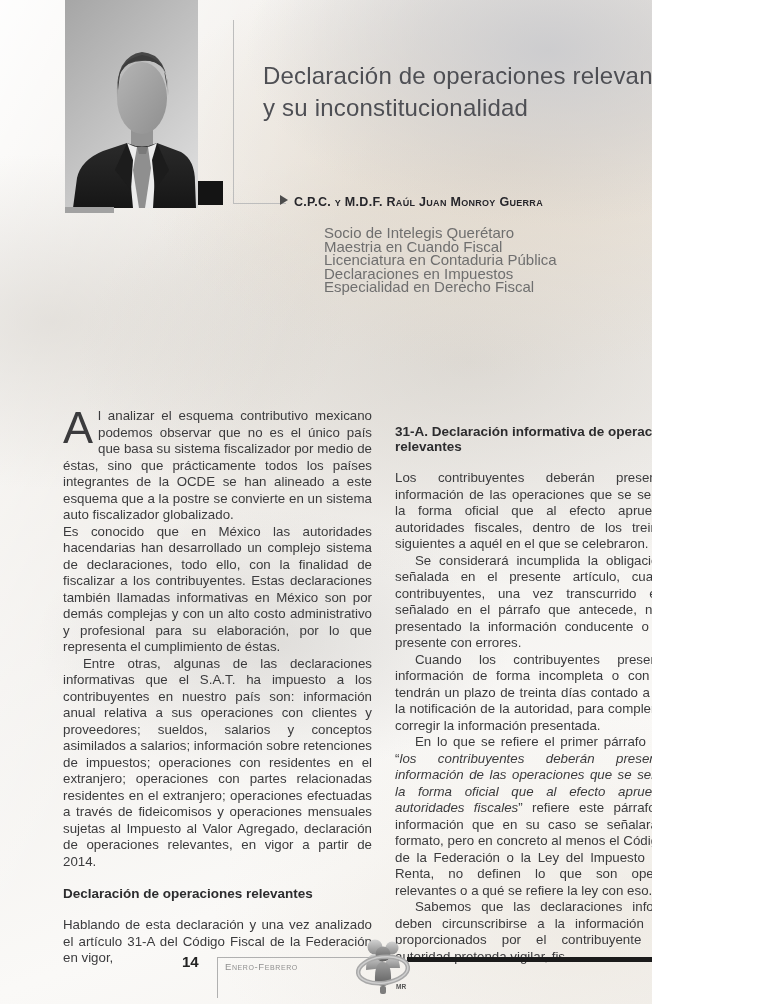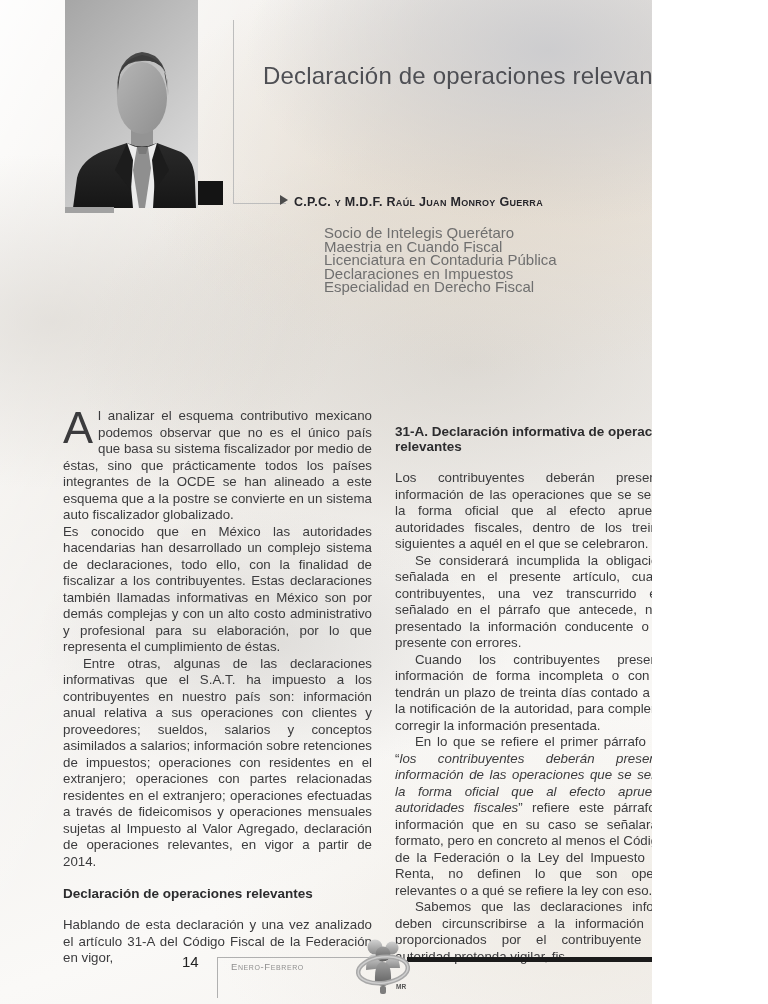--- a/index.html
+++ b/index.html
@@ -63,25 +63,25 @@
   .col h3{
     margin:16px 0;font-size:13.5px;line-height:15px;color:#2c2c2e;
     font-weight:bold;text-align:left;
   }
   .dropcap{
     float:left;font-size:45px;line-height:35px;padding:2px 5px 0 0;
     color:#3b3b3d;
   }
   .italic{font-style:italic;}
   
-  .page-number{position:absolute;left:182px;top:953px;font-size:15px;font-weight:normal;color:#222;}
+  .page-number{position:absolute;left:182px;top:953px;font-size:15px;font-weight:bold;color:#222;}
   .footer-vline{position:absolute;left:217px;top:957px;width:1px;height:41px;background:#b0b0b0;}
   .footer-topline{position:absolute;left:218px;top:957px;width:154px;height:1px;background:#b0b0b0;}
   .footer-issue{
-    position:absolute;left:231px;top:961px;font-size:9.5px;color:#8f8f8f;
+    position:absolute;left:225px;top:961px;font-size:9.5px;color:#8f8f8f;
     font-variant:small-caps;letter-spacing:0.6px;
   }
   .footer-blackline{position:absolute;left:407px;top:957px;width:293px;height:5px;background:#1b1b1b;}
   .footer-logo{position:absolute;left:352px;top:936px;width:62px;height:64px;z-index:3;}
 </style>
 </head>
 <body>
 
 <div class="page">
   <div class="bg"></div>
@@ -124,20 +124,21 @@
     </svg>
   </div>
   <div class="photo-bar"></div>
   <div class="black-square"></div>
 
   <div class="title-rule-v"></div>
   <div class="title-rule-h"></div>
 
   <div class="page-title">
     <div>Declaración de operaciones relevantes</div>
+    <div>y su inconstitucionalidad</div>
   </div>
 
   <div class="byline">
     <span class="arrow"></span>
     <span class="name">C.P.C. y M.D.F. Raúl Juan Monroy Guerra</span>
   </div>
 
   <div class="credentials">
       <div>Socio de Intelegis Querétaro</div>
       <div>Maestria en Cuando Fiscal</div>

